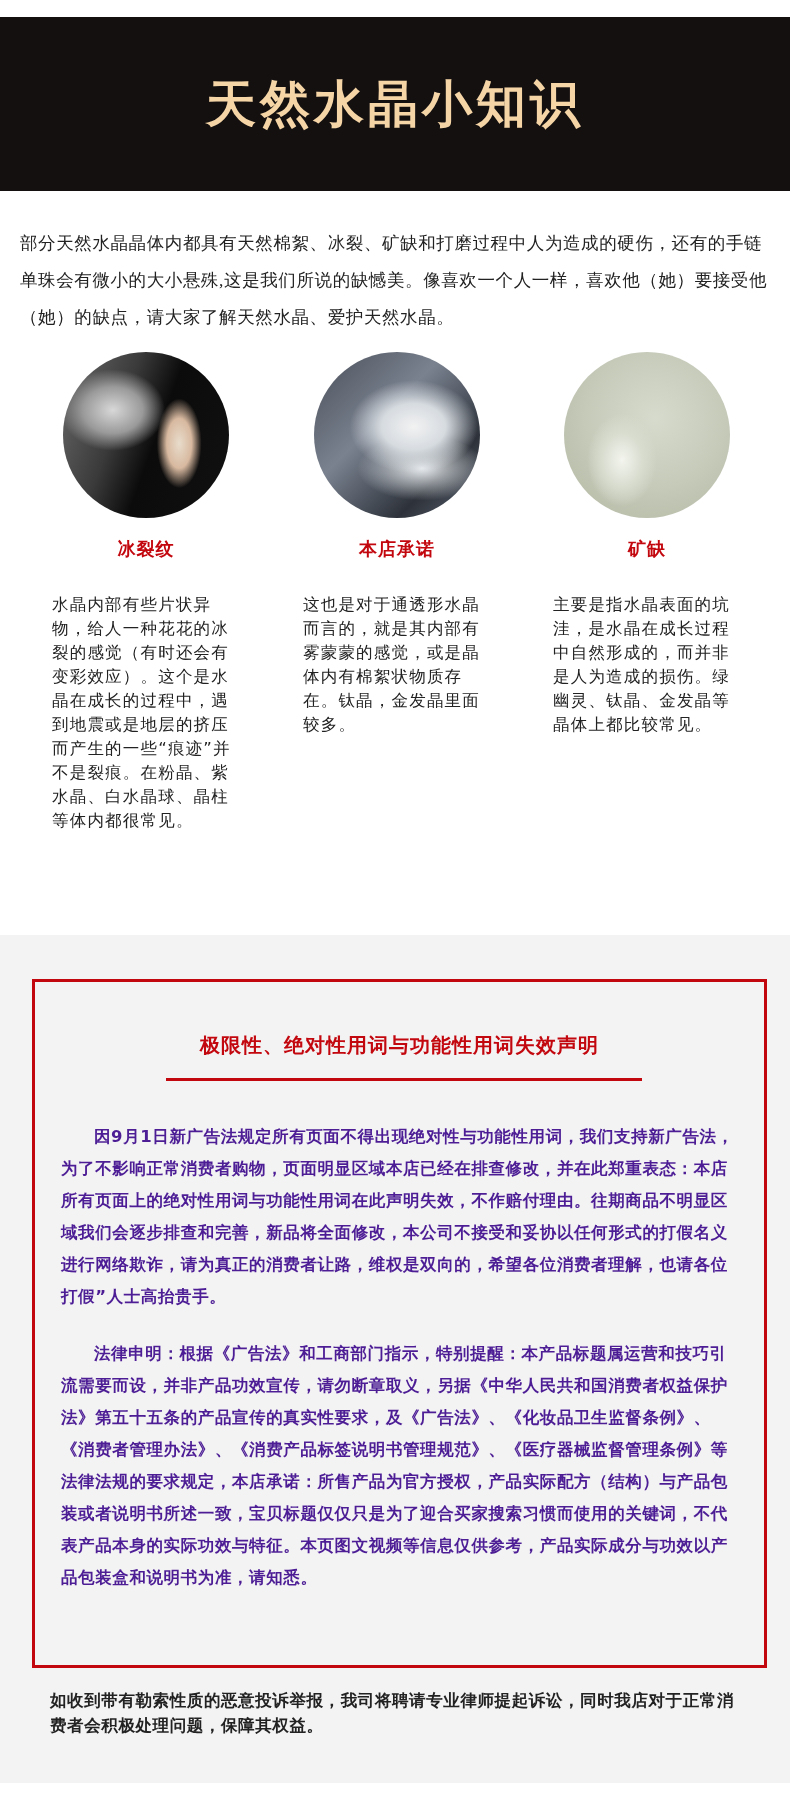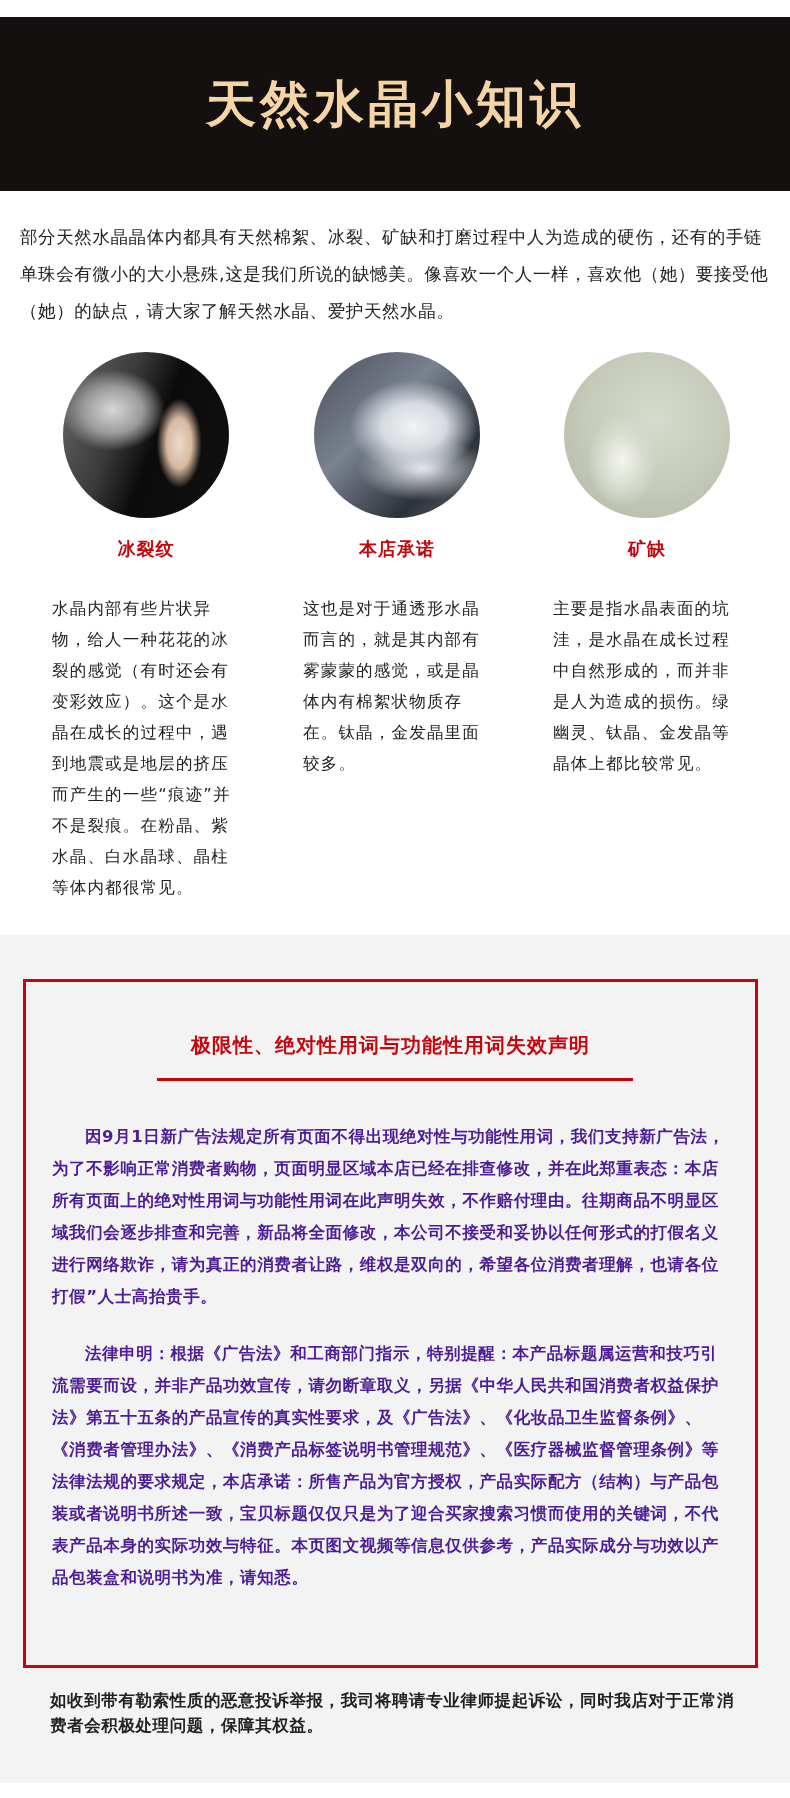--- a/index.html
+++ b/index.html
@@ -2,41 +2,41 @@
 <html><head>
 <meta charset="utf-8">
 <style>
   * { margin: 0; padding: 0; box-sizing: border-box; }
   html, body { width: 790px; background: #ffffff; }
   body { font-family: "DejaVu Sans", "Liberation Sans", sans-serif; color: #222; position: relative; height: 1798px; overflow: hidden; }
 
   .banner { position: absolute; left: 0; top: 17px; width: 790px; height: 174px; background: #141010; }
   .banner-title { position: absolute; left: 0; top: 0; width: 790px; height: 174px; line-height: 174px; text-align: center; color: #f5d5a6; font-size: 50px; font-weight: bold; letter-spacing: 4px; font-family: "DejaVu Sans", sans-serif; }
 
-  .intro { position: absolute; left: 20px; top: 219px; width: 752px; font-size: 17.5px; line-height: 37px; color: #222; letter-spacing: 0.6px; }
+  .intro { position: absolute; left: 20px; top: 225px; width: 752px; font-size: 17.5px; line-height: 37px; color: #222; letter-spacing: 0.6px; font-family: Liberation Serif, serif; }
 
   .col { position: absolute; top: 352px; width: 250px; }
   .col-1 { left: 21px; } .col-2 { left: 272px; } .col-3 { left: 522px; }
   .orb { position: absolute; top: 0; left: 42px; width: 166px; height: 166px; border-radius: 50%; overflow: hidden; }
   .orb-1 { background:
       radial-gradient(ellipse 30% 60% at 70% 55%, #e8dccb 0%, #d8b9a0 25%, rgba(0,0,0,0) 45%),
       radial-gradient(ellipse 45% 35% at 30% 35%, #d8d8d8 0%, #9a9a9a 40%, rgba(0,0,0,0) 70%),
       linear-gradient(110deg, #6b6b6b 0%, #3a3a3a 35%, #0b0b0b 55%, #111 100%); }
   .orb-2 { background:
       radial-gradient(ellipse 55% 40% at 60% 45%, #f2f2f2 0%, #d6dbe0 35%, rgba(0,0,0,0) 70%),
       radial-gradient(ellipse 60% 30% at 65% 70%, #e8ecef 0%, rgba(0,0,0,0) 65%),
       linear-gradient(135deg, #4a4f58 0%, #7a8290 40%, #2d323a 75%, #5d6470 100%); }
   .orb-3 { background:
       radial-gradient(ellipse 30% 40% at 35% 65%, #f3f5ee 0%, #d9ddd0 40%, rgba(0,0,0,0) 70%),
       radial-gradient(ellipse 70% 70% at 55% 40%, #d7dbcd 0%, #c5cab9 60%, #b8bda9 100%); }
   .col-label { position: absolute; top: 185px; left: 0; width: 250px; text-align: center; color: #c3070e; font-size: 18px; font-weight: bold; letter-spacing: 1px; }
-  .col-text { position: absolute; top: 241px; left: 31px; width: 190px; font-size: 16.5px; line-height: 31px; color: #222; letter-spacing: 1.2px; }
+  .col-text { position: absolute; top: 241px; left: 31px; width: 190px; font-size: 16.5px; line-height: 24px; color: #222; letter-spacing: 1.2px; }
 
   .grey { position: absolute; left: 0; top: 935px; width: 790px; height: 848px; background: #f3f3f3; }
-  .notice-box { position: absolute; left: 23px; top: 979px; width: 735px; height: 689px; border: 3px solid #c3070e; }
+  .notice-box { position: absolute; left: 32px; top: 979px; width: 735px; height: 689px; border: 3px solid #c3070e; }
   .notice-title { position: absolute; left: 0; top: 50px; width: 729px; text-align: center; color: #c3070e; font-size: 20px; font-weight: bold; letter-spacing: 1px; }
   .notice-rule { position: absolute; left: 131px; top: 96px; width: 476px; height: 3px; background: #c3070e; }
   .notice-p { position: absolute; left: 26px; width: 678px; font-size: 16.5px; line-height: 32px; color: #4c1d95; font-weight: bold; text-indent: 2em; letter-spacing: 0.6px; }
   .notice-p-1 { top: 139px; }
   .notice-p-2 { top: 356px; }
 
   .footer-note { position: absolute; left: 50px; top: 1688px; width: 690px; font-size: 16.5px; line-height: 25px; color: #222; font-weight: bold; letter-spacing: 0.6px; }
 </style>
 </head>
 <body>

